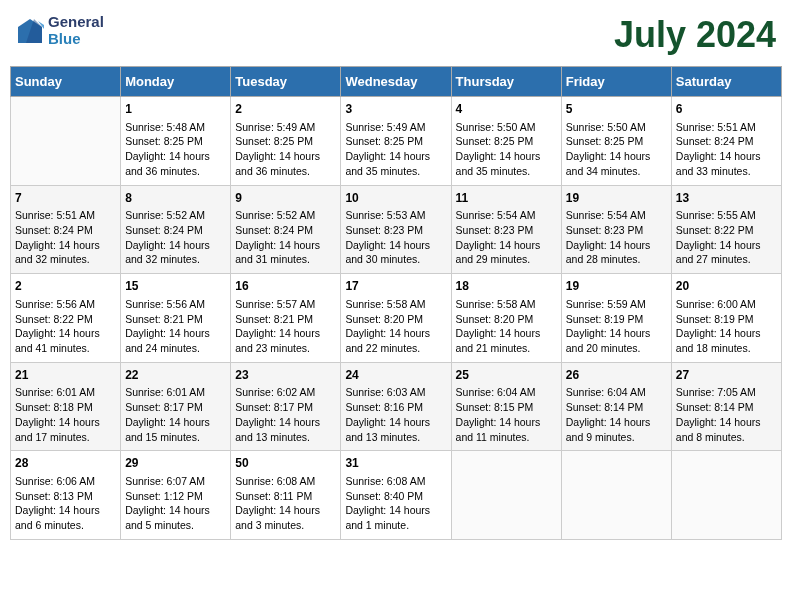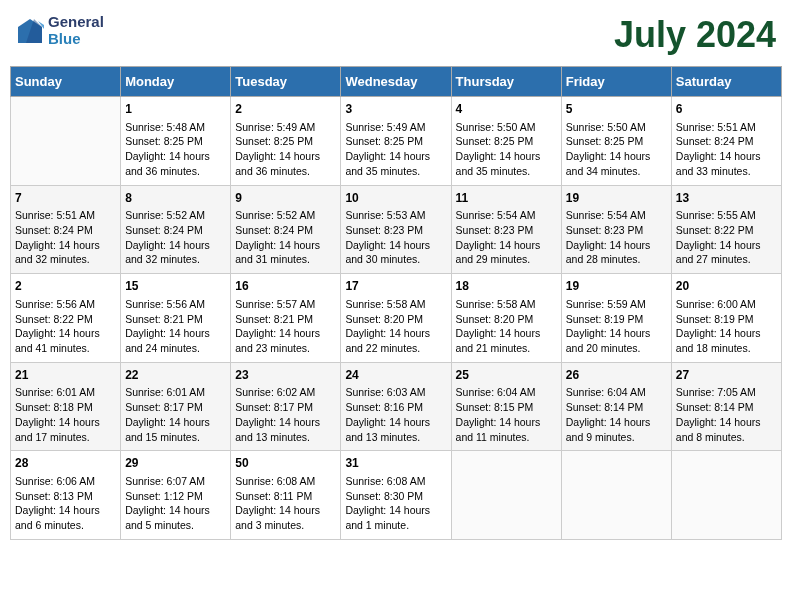--- a/index.html
+++ b/index.html
@@ -333,21 +333,21 @@
         <td>
           <span class="day-num">50</span>
           <div>Sunrise: 6:08 AM</div>
           <div>Sunset: 8:11 PM</div>
           <div>Daylight: 14 hours</div>
           <div>and 3 minutes.</div>
         </td>
         <td>
           <span class="day-num">31</span>
           <div>Sunrise: 6:08 AM</div>
-          <div>Sunset: 8:30 PM</div>
+          <div>Sunset: 8:40 PM</div>
           <div>Daylight: 14 hours</div>
           <div>and 1 minute.</div>
         </td>
         <td class="empty-cell"></td>
         <td class="empty-cell"></td>
         <td class="empty-cell"></td>
       </tr>
     </tbody>
 </table>
 

